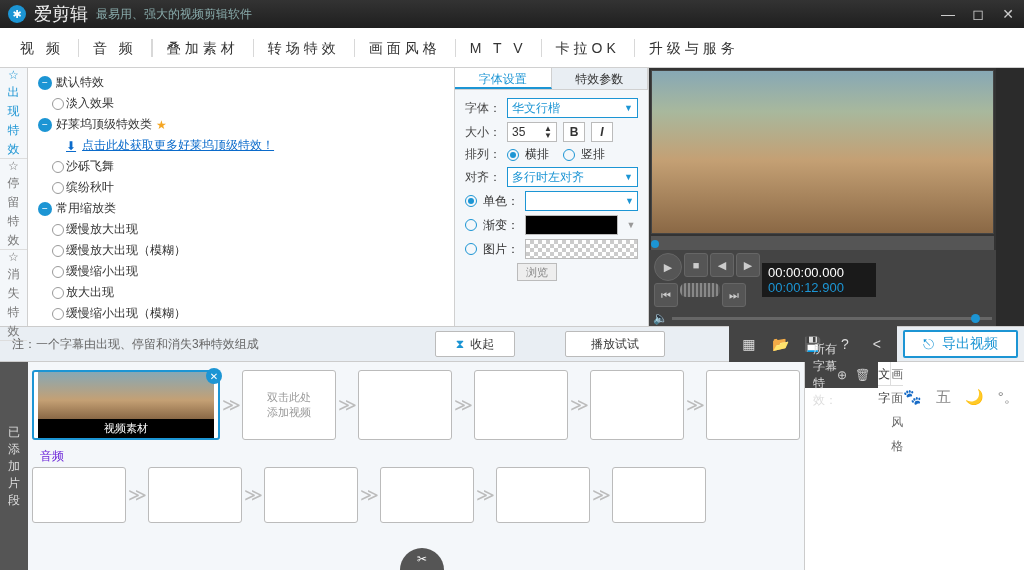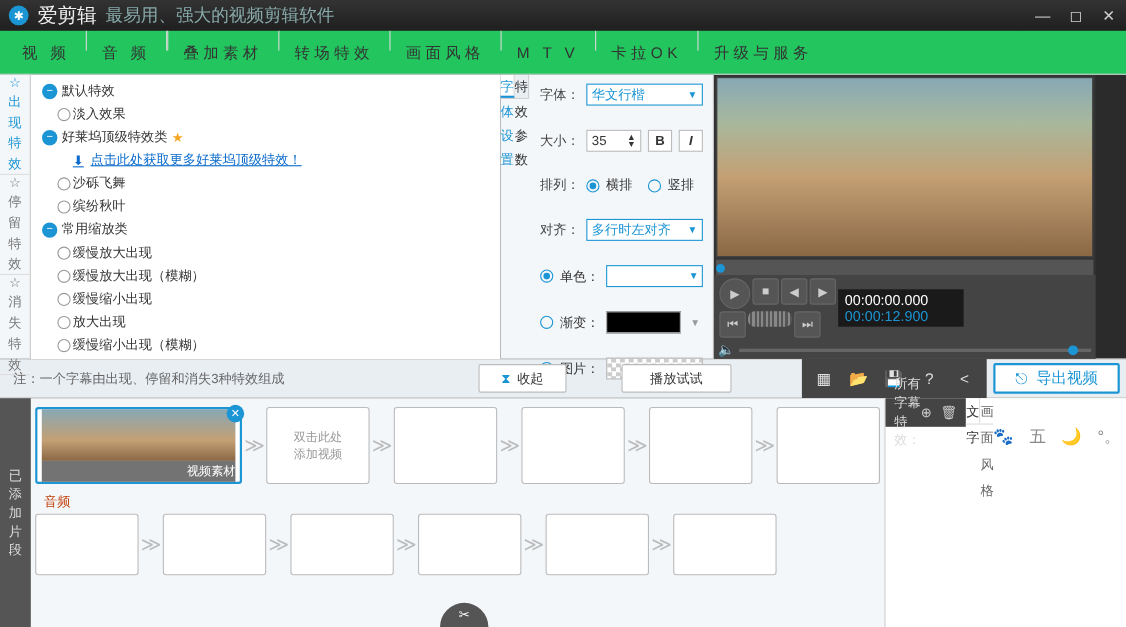--- a/index.html
+++ b/index.html
@@ -1,45 +1,45 @@
 <!DOCTYPE html>
 <html><head>
 <meta charset="utf-8">
 <style>
 *{margin:0;padding:0;box-sizing:border-box;font-family:"Microsoft YaHei",sans-serif;-webkit-font-smoothing:antialiased}
 body{width:1024px;height:570px;background:#2b2b2b;overflow:hidden;font-size:12px;color:#333}
 .titlebar{height:28px;background:linear-gradient(#333,#1f1f1f);display:flex;align-items:center;padding:0 8px;color:#ddd;gap:8px}
 .logo{width:18px;height:18px;background:#1c95d4;border-radius:50%;display:flex;align-items:center;justify-content:center;font-size:11px;color:#fff}
 .apptitle{font-size:18px;color:#eee;font-weight:500}
-.tagline{color:#8aa;font-size:16px}
+.tagline{color:#8aa;font-size:12px}
 .winbtns{margin-left:auto;display:flex;gap:14px;color:#ccc;font-size:14px}
 .winbtn{cursor:pointer;width:16px;text-align:center}
-.tabs{height:40px;background:#22c55e;display:flex;align-items:flex-start;padding:0 6px;border-bottom:1px solid #d0d0d0}
+.tabs{height:40px;background:#ffffff;display:flex;align-items:center;padding:17px 6px;border-bottom:1px solid #d0d0d0}
 .tab{padding:0 14px;height:40px;line-height:40px;font-size:14px;color:#333;cursor:pointer;letter-spacing:4px}
 .tab.active{background:#1c95d4;color:#fff}
 .sep{width:1px;height:18px;background:#d8d8d8}
 .workrow{display:flex;height:258px}
 .lefttabs{width:28px;background:#f4f7fa;display:flex;flex-direction:column;border-right:1px solid #d0d0d0}
 .lefttab{flex:1;display:flex;flex-direction:column;align-items:center;justify-content:center;gap:2px;font-size:12px;color:#777;cursor:pointer;border-bottom:1px solid #ddd;writing-mode:horizontal-tb}
 .lefttab.active{color:#1c95d4}
 .lefttab span{display:block}
 .star{font-size:12px}
 .fxlist{width:427px;background:#fff;border-right:1px solid #d0d0d0;overflow-y:auto;padding:4px 0}
 .fxgroup{padding:2px 10px;display:flex;align-items:center;gap:4px;font-weight:500;font-size:12px;cursor:pointer}
 .fxgroup .tg{width:14px;height:14px;border-radius:50%;background:#1c95d4;color:#fff;display:flex;align-items:center;justify-content:center;font-size:10px;line-height:1}
 .fxitem{padding:2px 10px 2px 38px;display:flex;align-items:center;gap:6px;cursor:pointer;position:relative;font-size:12px}
 .fxitem::before{content:'';position:absolute;left:24px;width:10px;height:10px;border:1px solid #999;border-radius:50%;background:#fff}
 .fxitem.link{color:#0b6bcb;text-decoration:underline}
 .fxitem.link::before{display:none}
 .gstar{color:#f5a623;font-size:12px}
-.settings{width:194px;background:#f4f7fa;border-right:1px solid #d0d0d0;display:flex;}
+.settings{width:194px;background:#f4f7fa;border-right:1px solid #d0d0d0;display:flex;flex-direction:column}
 .settabs{height:22px;display:flex;border-bottom:1px solid #d0d0d0}
 .settab{flex:1;text-align:center;line-height:22px;font-size:12px;background:#e9eef3;cursor:pointer;border-right:1px solid #d0d0d0}
 .settab.active{background:#fff;border-bottom:2px solid #1c95d4;color:#1c95d4;font-weight:500}
-.setbody{padding:8px 10px;display:flex;flex-direction:column;gap:22px;font-size:12px}
+.setbody{padding:8px 10px;display:flex;flex-direction:column;gap:4px;font-size:12px}
 .srow{display:flex;align-items:center;gap:6px}
 .srow label{width:36px;color:#444;text-align:left}
 .sel{flex:1;height:20px;border:1px solid #1c95d4;background:#fff;color:#1c95d4;padding:0 4px;display:flex;align-items:center;justify-content:space-between;cursor:pointer}
 .sel .arr{font-size:9px}
 .spin{width:50px;height:20px;border:1px solid #bbb;background:#fff;display:flex;align-items:center;padding:0 4px;justify-content:space-between}
 .btn-sm{width:22px;height:20px;border:1px solid #bbb;background:#fff;display:flex;align-items:center;justify-content:center;cursor:pointer;font-weight:bold}
 .radio{width:12px;height:12px;border:1px solid #1c95d4;border-radius:50%;display:inline-flex;align-items:center;justify-content:center}
 .radio.on::after{content:'';width:6px;height:6px;background:#1c95d4;border-radius:50%}
 .colorbox{flex:1;height:20px;border:1px solid #1c95d4;background:#fff;display:flex;align-items:center}
 .colorbox .sw{flex:1;height:14px;margin:0 2px}
@@ -70,24 +70,24 @@
 .toolbtns{display:flex;gap:12px;padding:0 10px;color:#fff;align-items:center;background:#444;height:36px;margin-left:4px}
 .toolbtn{width:20px;height:20px;cursor:pointer;display:flex;align-items:center;justify-content:center;font-size:14px;color:#ddd}
 .export{margin-left:6px;margin-right:6px;height:28px;padding:0 18px;border:2px solid #1c95d4;color:#1c95d4;background:#fff;display:flex;align-items:center;gap:8px;font-size:14px;cursor:pointer;border-radius:2px;font-weight:500}
 .bottom{display:flex;height:208px;background:#f4f7fa}
 .btab{width:28px;background:#555;color:#ddd;display:flex;flex-direction:column;align-items:center;justify-content:center;padding:6px;font-size:12px}
 .timeline{flex:1;padding:8px 4px;overflow:hidden}
 .trow{display:flex;align-items:center;gap:2px;margin-bottom:6px}
 .clip{width:94px;height:70px;border:1px solid #bbb;background:#fff;border-radius:3px;display:flex;align-items:center;justify-content:center;flex-direction:column;cursor:pointer;position:relative;font-size:11px;color:#999}
 .clip.sel{border:2px solid #1c95d4}
 .clip.sel .thumb{width:100%;height:52px;background:linear-gradient(180deg,#87a8b5 0%,#c4a074 60%,#8a6845 100%)}
-.clip.sel .clplabel{background:#737373;color:#fff;width:100%;text-align:right;padding:2px 0}
+.clip.sel .clplabel{background:#000000;color:#fff;width:100%;text-align:center;padding:2px 0}
 .clip .xbtn{position:absolute;top:-4px;right:-4px;width:16px;height:16px;border-radius:50%;background:#1c95d4;color:#fff;font-size:10px;display:flex;align-items:center;justify-content:center}
 .arrow{width:18px;color:#bbb;font-size:18px;text-align:center}
-.tlabel{font-size:12px;color:#c2410c;padding:2px 8px}
+.tlabel{font-size:12px;color:#6d28d9;padding:2px 8px}
 .trow2 .clip{height:56px}
 .scissor{position:absolute;bottom:0;left:400px;width:44px;height:22px;background:#555;border-radius:22px 22px 0 0;color:#fff;display:flex;align-items:center;justify-content:center}
 .fxpanel{width:220px;background:#fff;border-left:1px solid #ccc;display:flex;flex-direction:row}
 .fxhead{height:26px;background:#444;color:#ddd;display:flex;align-items:center;padding:0 8px;justify-content:space-between;font-size:12px}
 .fxhead .icons{display:flex;gap:8px;color:#ccc}
 .fxtabs{height:24px;display:flex;border-bottom:1px solid #ddd;font-size:12px}
 .fxtab{flex:1;text-align:center;line-height:24px;color:#666;cursor:pointer}
 .fxtab.active{font-weight:500;color:#333}
 .fxtab+.fxtab{border-left:1px solid #ddd}
 .fxicons{display:flex;gap:14px;padding:26px 0;justify-content:center;color:#888;font-size:15px}

